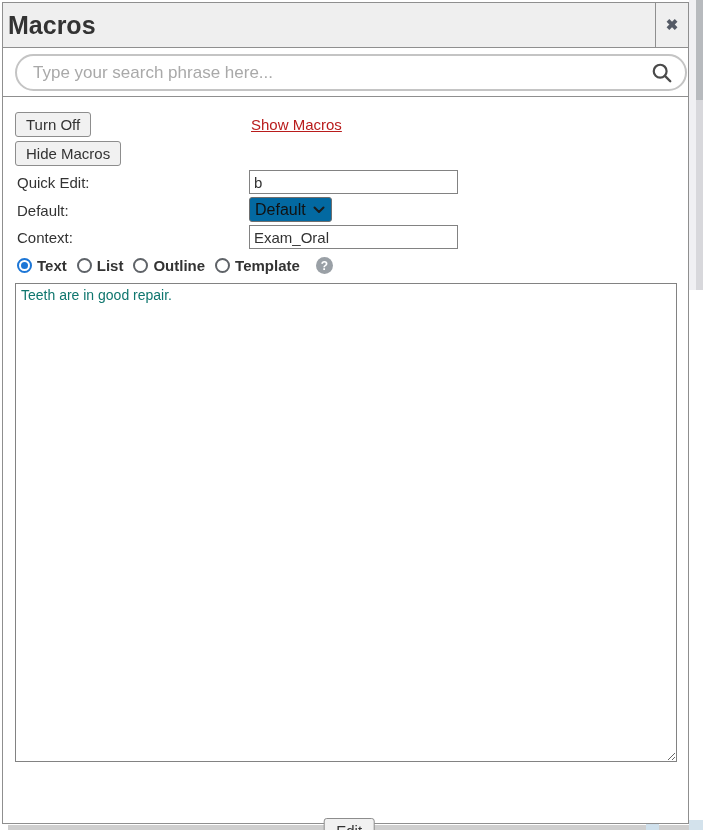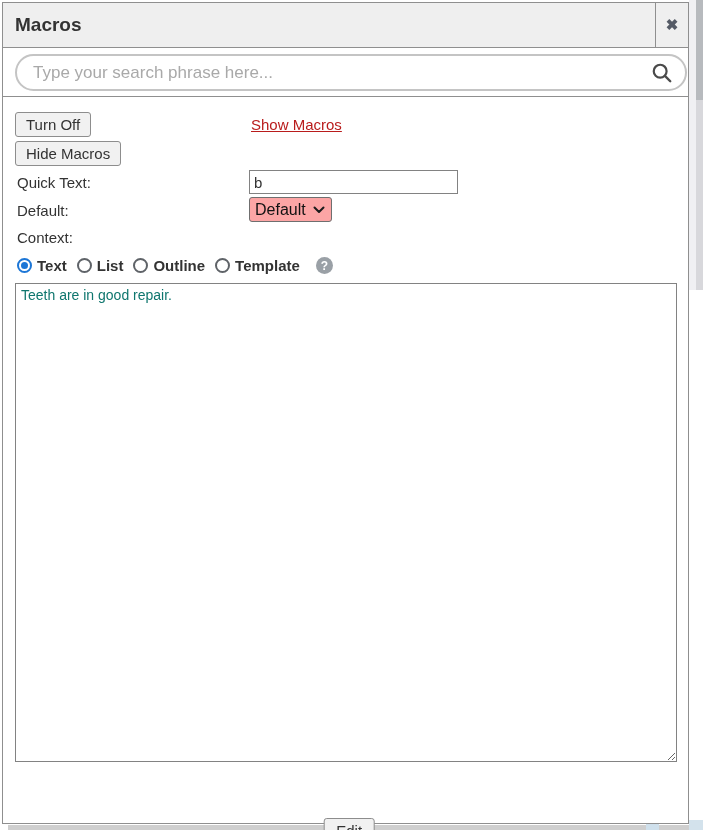--- a/index.html
+++ b/index.html
@@ -30,22 +30,22 @@
   }
   .dialog-header {
     height: 45px;
     background: #efefef;
     border-bottom: 1px solid #8f8f8f;
     display: flex; align-items: stretch;
   }
   .dialog-title {
     flex: 1;
     display: flex; align-items: center;
-    padding-left: 12px;
-    font-size: 19px; font-weight: bold; color: #333;
+    padding-left: 5px;
+    font-size: 25px; font-weight: bold; color: #333;
   }
   .close-cell {
     width: 33px;
     border-left: 1px solid #8f8f8f;
     display: flex; align-items: center; justify-content: center;
     cursor: pointer;
   }
   .close-x { font-size: 15px; font-weight: bold; color: #555b66; }
 
   .search-section {
@@ -110,21 +110,21 @@
     outline: none;
   }
   .inp-quicktext { top: 73px; }
   .inp-context   { top: 128px; }
 
   .select-box {
     position: absolute; left: 246px; top: 100px;
     width: 83px; height: 25px;
     border: 1px solid #6f6f6f;
     border-radius: 3px;
-    background: #fca5a5;
+    background: #0369a1;
     display: flex; align-items: center;
     padding: 0 6px 0 5px;
     cursor: pointer;
   }
   .select-box .select-value { flex: 1; font-size: 16px; color: #111; }
   .chevron-svg { width: 12px; height: 8px; flex: 0 0 auto; }
 
   .radio-row {
     position: absolute; left: 14px; top: 160px;
     display: flex; align-items: center;
@@ -202,32 +202,33 @@
     </div>
 
     <div class="content">
 
       <button class="btn btn-turnoff">Turn Off</button>
 
       <a class="link">Show Macros</a>
 
       <button class="btn btn-hide">Hide Macros</button>
 
-      <div class="field-label lbl-quicktext">Quick Text:</div>
+      <div class="field-label lbl-quicktext">Quick Edit:</div>
       <input class="text-input inp-quicktext" type="text" value="b" style="">
 
       <div class="field-label lbl-library">Default:</div>
       <div class="select-box">
         <span class="select-value">Default</span>
         <svg class="chevron-svg" viewBox="0 0 12 8">
           <polyline points="1.5,1.5 6,6 10.5,1.5" fill="none" stroke="#1b1b1b" stroke-width="2" stroke-linecap="round" stroke-linejoin="round"></polyline>
         </svg>
       </div>
 
       <div class="field-label lbl-context">Context:</div>
+      <input class="text-input inp-context" type="text" value="Exam_Oral" style="">
 
       <div class="radio-row">
         <span class="radio-item checked">
           <span class="radio-circle"></span>
           <span>Text</span>
         </span>
         <span class="radio-item">
           <span class="radio-circle"></span>
           <span>List</span>
         </span>

